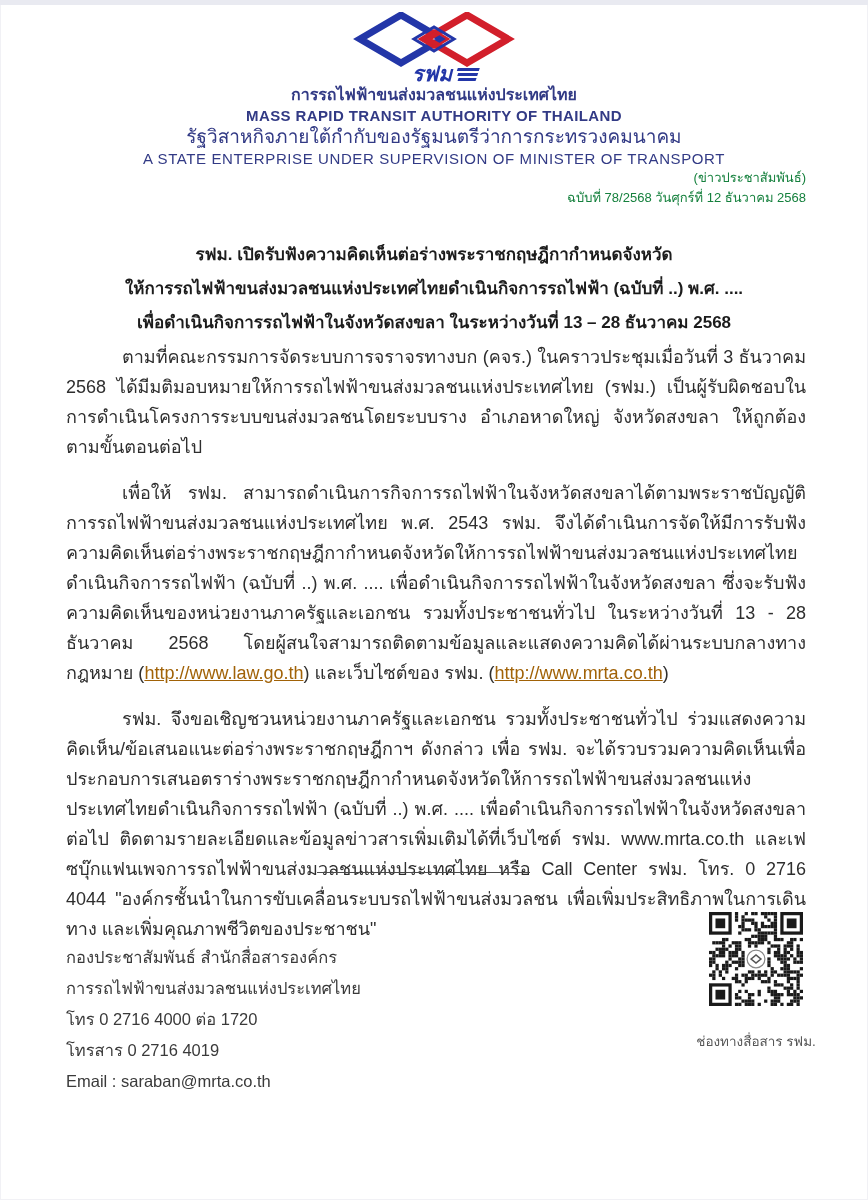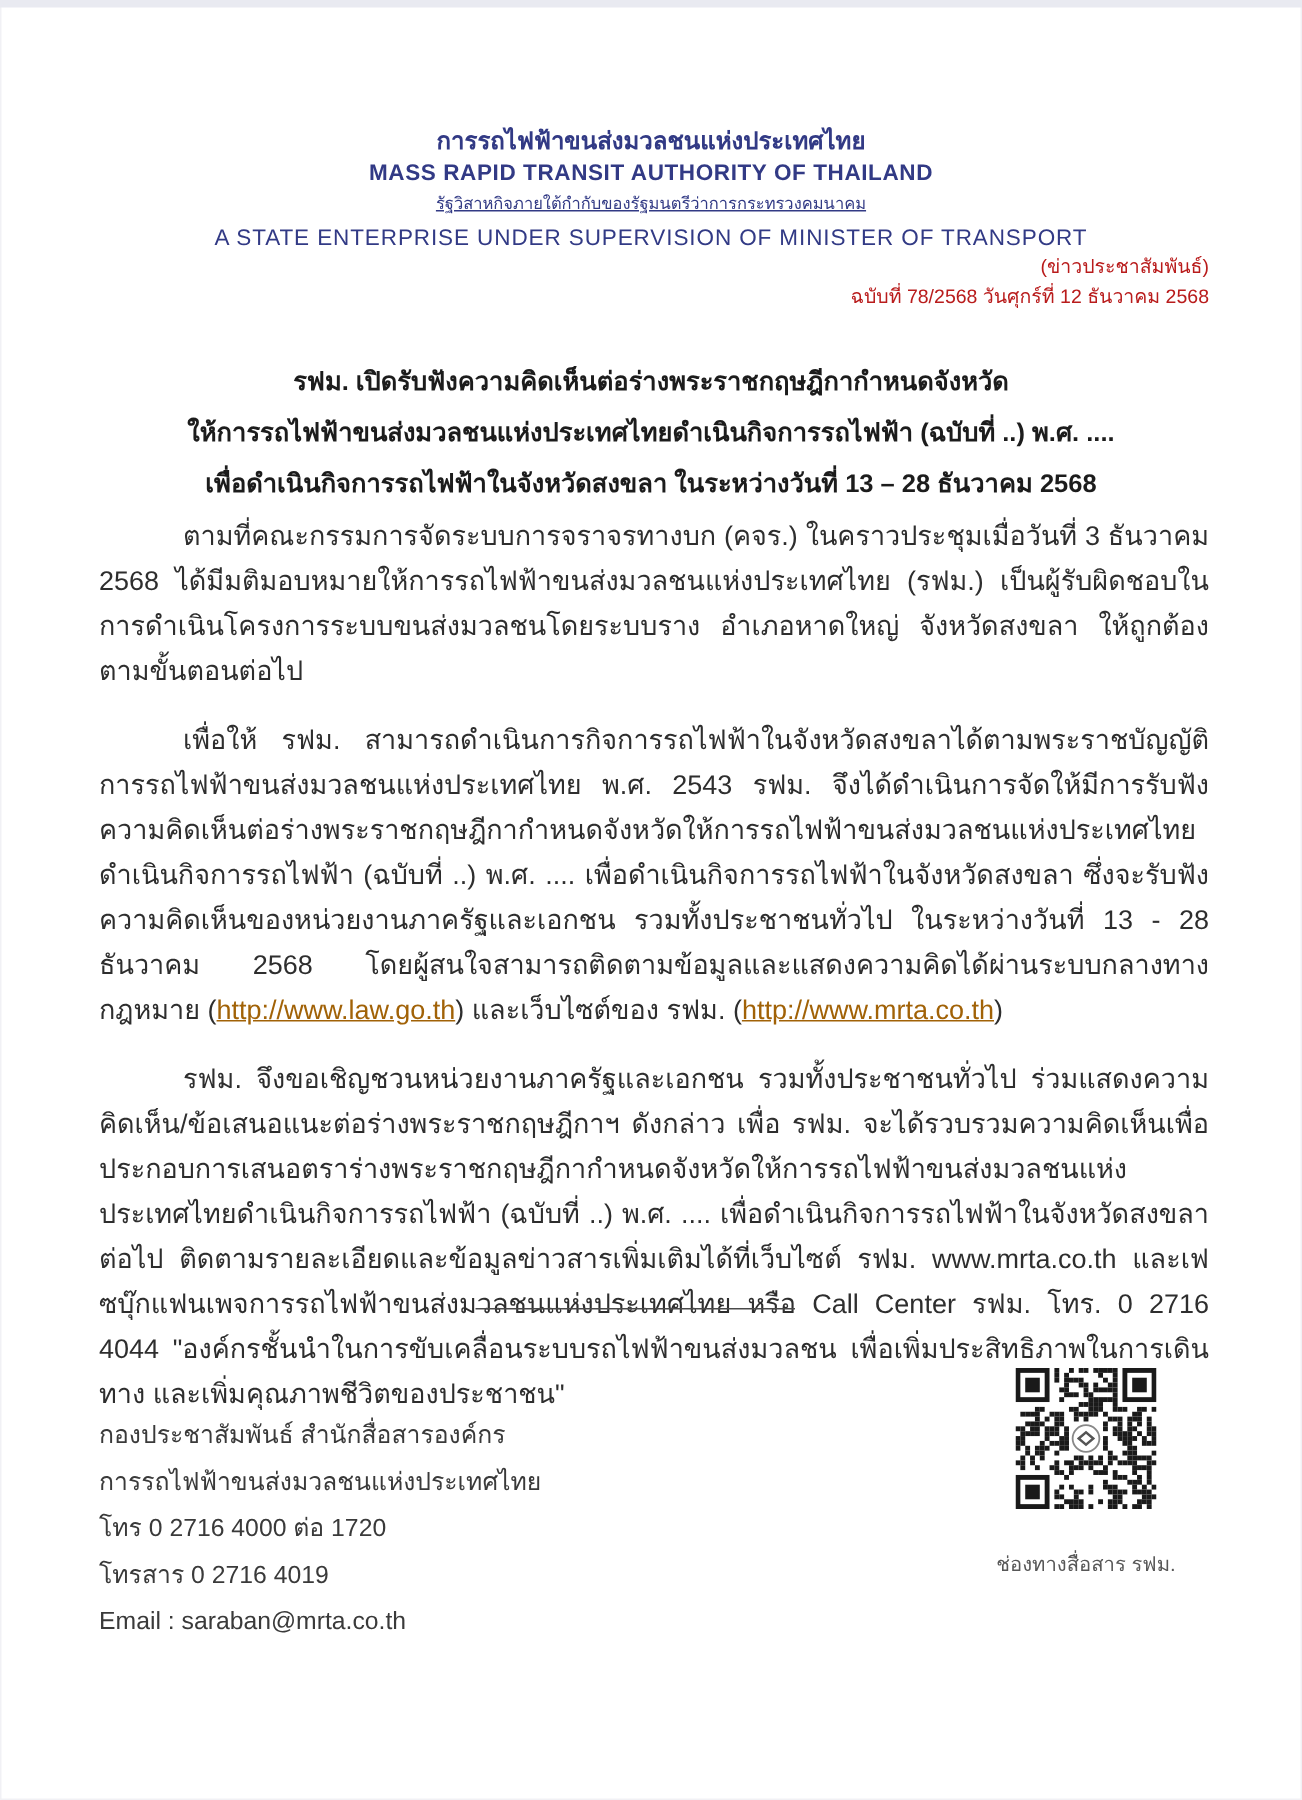--- a/index.html
+++ b/index.html
@@ -6,53 +6,67 @@
   body{font-family:"Liberation Sans","DejaVu Sans",sans-serif;}
   .page{position:relative;width:868px;height:1200px;background:#ffffff;overflow:hidden;
         box-shadow:inset 0 0 0 1px #f1f1f5;}
   .top-edge{position:absolute;top:0;left:0;width:868px;height:5px;background:#e9eaf1;}
 
   
   .logo-wrap{position:absolute;top:12px;left:0;width:868px;display:flex;justify-content:center;}
   .org-block{position:absolute;top:84px;left:0;width:868px;text-align:center;color:#323a85;}
   .org-th{font-size:16px;font-weight:bold;line-height:21px;}
   .org-en{font-size:15px;font-weight:bold;line-height:21px;letter-spacing:.4px;}
-  .sup-th{font-size:11px;line-height:21px;text-decoration:underline;}
+  .sup-th{font-size:19px;line-height:21px;}
   .sup-en{font-size:15px;line-height:23px;letter-spacing:.6px;}
 
   
-  .meta{position:absolute;top:168px;right:62px;text-align:right;color:#b91c1c;
+  .meta{position:absolute;top:168px;right:62px;text-align:right;color:#15803d;
         font-size:13px;line-height:20px;}
 
   
   .title{position:absolute;top:238px;left:56px;width:756px;text-align:center;
          color:#1c1c1c;font-weight:bold;font-size:17px;line-height:34px;}
 
   
   .content{position:absolute;top:342px;left:66px;width:740px;color:#2e2e2e;
            font-size:18px;line-height:30px;text-align:justify;}
   .content p{margin:0 0 16px 0;text-indent:56px;}
   a.link{color:#a16207;text-decoration:underline;cursor:pointer;}
 
   
   .divider{position:absolute;top:872px;left:317px;width:213px;height:0;
            border-top:1.5px solid #4a4a4a;}
 
   
   .contact{position:absolute;top:910px;left:66px;color:#3a3a3a;
            font-size:16.5px;line-height:31px;margin-top:32px;}
-  .qr-block{position:absolute;top:912px;left:646px;width:156px;text-align:center;}
+  .qr-block{position:absolute;top:912px;left:678px;width:156px;text-align:center;}
   .qr-caption{margin-top:20px;font-size:13.5px;color:#575757;}
 </style>
 </head>
 <body>
 
 <div class="page">
   <div class="top-edge"></div>
 
+  <div class="logo-wrap">
+    <svg width="176" height="72" viewBox="0 0 176 72">
+      <path d="M14,27 L55,3 L96,27 L55,51 Z" fill="none" stroke="#2336a8" stroke-width="7"></path>
+      <path d="M80,27 L121,3 L162,27 L121,51 Z" fill="none" stroke="#d21f2b" stroke-width="7"></path>
+      <path d="M68,27 L88,15 L108,27 L88,39 Z" fill="none" stroke="#2336a8" stroke-width="3"></path>
+      <path d="M74,27 L88,18.5 L102,27 L88,35.5 Z" fill="none" stroke="#d21f2b" stroke-width="2.5"></path>
+      <text x="86" y="69" text-anchor="middle" font-size="21" font-style="italic" font-weight="bold" fill="#2336a8">รฟม</text>
+      <g transform="skewX(-18)">
+        <rect x="130" y="56" width="22" height="3" fill="#2336a8"></rect>
+        <rect x="132" y="61" width="20" height="3" fill="#2336a8"></rect>
+        <rect x="134" y="66" width="18" height="3" fill="#2336a8"></rect>
+      </g>
+    </svg>
+  </div>
 
   <div class="org-block">
     <div class="org-th">การรถไฟฟ้าขนส่งมวลชนแห่งประเทศไทย</div>
     <div class="org-en">MASS RAPID TRANSIT AUTHORITY OF THAILAND</div>
     <div class="sup-th">รัฐวิสาหกิจภายใต้กำกับของรัฐมนตรีว่าการกระทรวงคมนาคม</div>
     <div class="sup-en">A STATE ENTERPRISE UNDER SUPERVISION OF MINISTER OF TRANSPORT</div>
   </div>
 
   <div class="meta">
     <div>(ข่าวประชาสัมพันธ์)</div>

